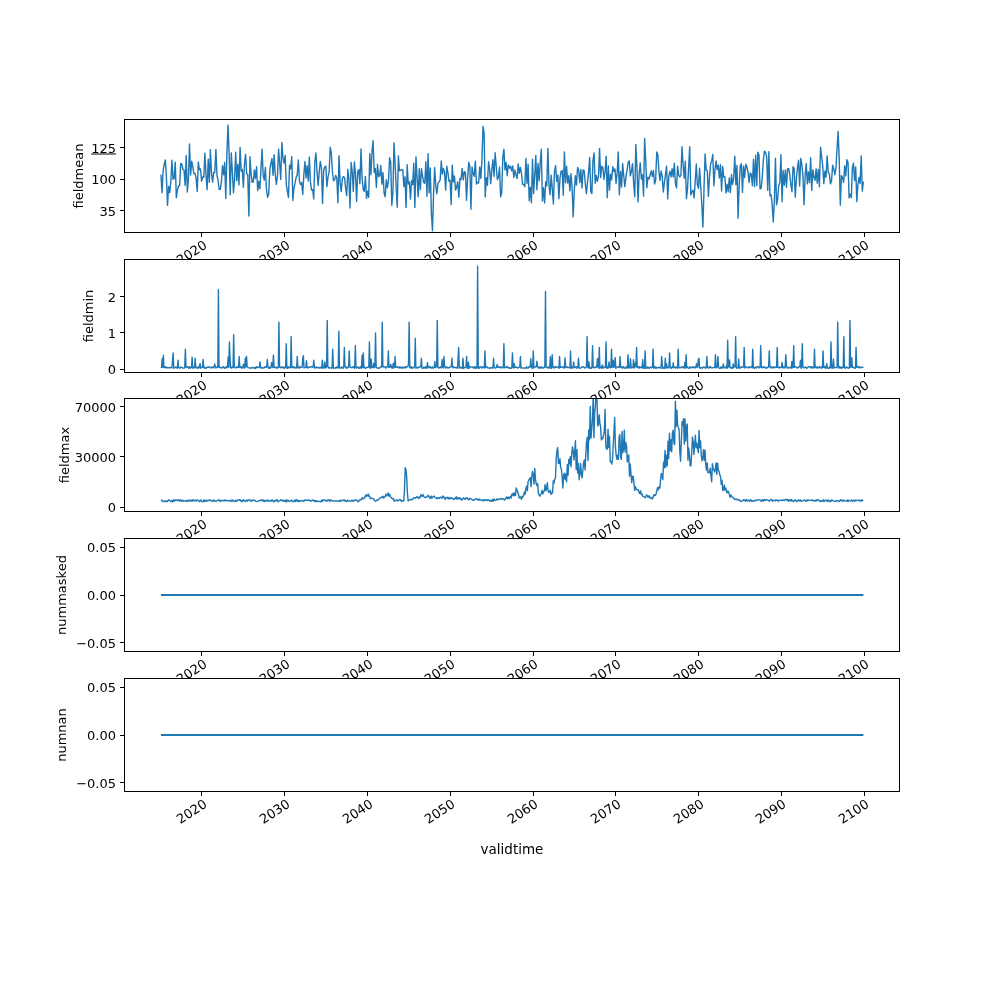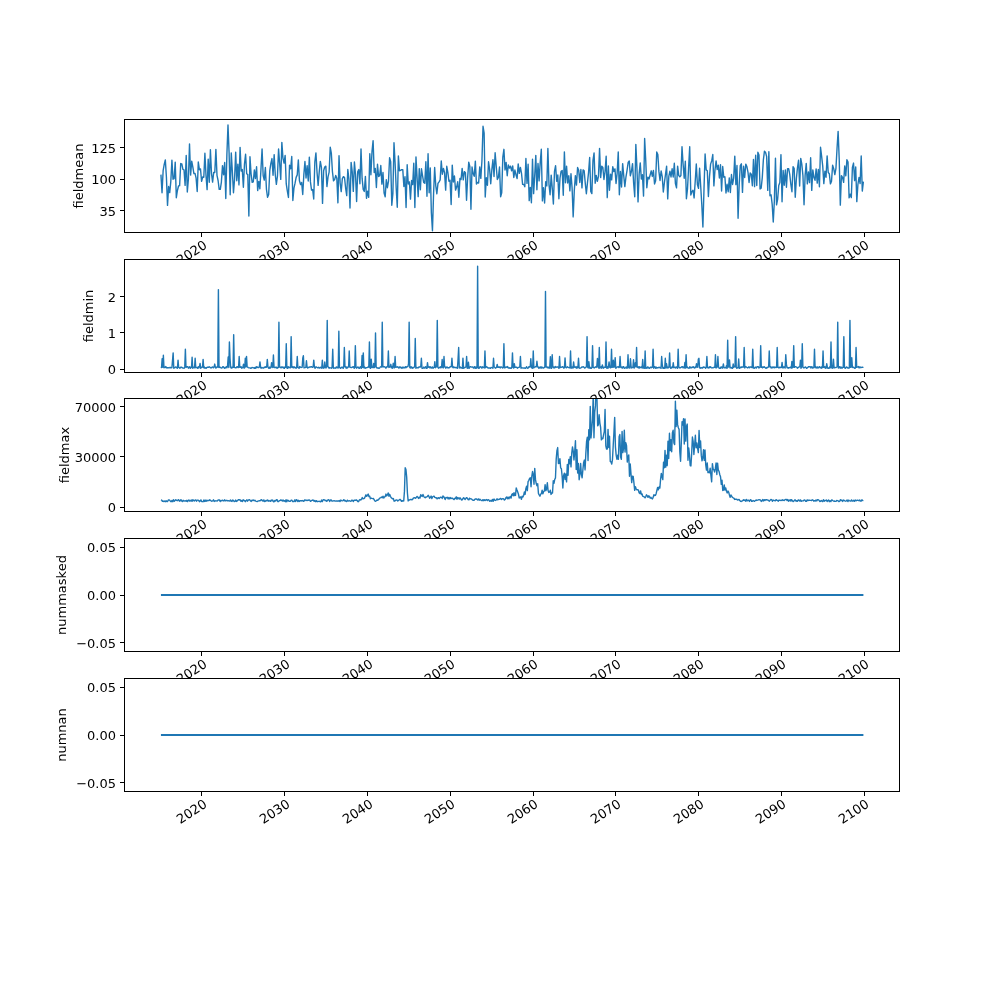--- a/index.html
+++ b/index.html
@@ -28,21 +28,21 @@
   <div class="axes" style="top:119px">
     <svg class="plot" width="774" height="112" viewBox="0 0 774 112" preserveAspectRatio="none">
         <polyline points="35.93,54.65 37.03,72.73 38.13,50.66 39.22,44.40 40.32,39.91 41.42,57.23 42.52,85.38 43.62,66.52 44.72,72.57 45.82,61.36 46.92,40.09 48.02,59.26 49.12,58.66 50.22,42.14 51.32,77.75 52.42,70.48 53.52,66.00 54.62,65.64 55.71,43.57 56.81,43.93 57.91,49.37 59.01,49.79 60.11,65.41 61.21,35.44 62.31,71.98 63.41,58.94 64.51,23.95 65.61,55.07 66.71,41.22 67.81,46.93 68.91,53.51 70.01,53.35 71.11,58.20 72.21,71.49 73.30,42.04 74.40,49.71 75.50,48.94 76.60,61.40 77.70,57.01 78.80,57.21 79.90,33.21 81.00,55.57 82.10,69.62 83.20,39.14 84.30,62.24 85.40,29.75 86.50,53.54 87.60,62.13 88.70,52.39 89.79,52.50 90.89,29.34 91.99,55.33 93.09,60.52 94.19,69.41 95.29,69.38 96.39,62.05 97.49,45.58 98.59,54.69 99.69,42.46 100.79,78.58 101.89,34.47 102.99,5.03 104.09,32.79 105.19,74.68 106.28,32.87 107.38,52.00 108.48,72.72 109.58,58.88 110.68,32.12 111.78,60.77 112.88,44.16 113.98,64.90 115.08,27.37 116.18,50.99 117.28,49.49 118.38,67.22 119.48,44.05 120.58,34.23 121.68,53.77 122.77,54.56 123.87,95.97 124.97,36.71 126.07,53.72 127.17,62.40 128.27,61.88 129.37,49.90 130.47,58.55 131.57,46.73 132.67,70.59 133.77,61.42 134.87,68.83 135.97,49.12 137.07,28.92 138.17,55.58 139.26,60.15 140.36,47.45 141.46,69.36 142.56,77.32 143.66,74.61 144.76,50.91 145.86,43.35 146.96,38.58 148.06,55.20 149.16,34.62 150.26,54.53 151.36,64.40 152.46,56.02 153.56,29.00 154.66,43.53 155.75,59.36 156.85,22.37 157.95,38.12 159.05,43.16 160.15,35.44 161.25,63.92 162.35,71.12 163.45,77.43 164.55,45.13 165.65,48.69 166.75,36.50 167.85,80.44 168.95,68.21 170.05,63.14 171.15,57.38 172.24,54.89 173.34,39.88 174.44,60.74 175.54,64.56 176.64,62.48 177.74,74.51 178.84,54.62 179.94,41.46 181.04,58.02 182.14,45.73 183.24,61.04 184.34,37.10 185.44,61.89 186.54,70.06 187.64,69.53 188.73,78.98 189.83,42.02 190.93,32.84 192.03,52.33 193.13,65.33 194.23,51.96 195.33,41.44 196.43,47.40 197.53,83.38 198.63,50.77 199.73,47.01 200.83,46.13 201.93,66.58 203.03,56.82 204.13,52.17 205.23,27.24 206.32,33.14 207.42,51.54 208.52,60.84 209.62,59.64 210.72,55.46 211.82,58.27 212.92,82.85 214.02,35.78 215.12,62.84 216.22,71.59 217.32,58.69 218.42,56.62 219.52,57.62 220.62,68.03 221.72,75.61 222.81,49.47 223.91,58.78 225.01,87.98 226.11,42.38 227.21,51.47 228.31,71.38 229.41,42.07 230.51,54.47 231.61,81.47 232.71,51.88 233.81,49.54 234.91,63.79 236.01,29.02 237.11,58.44 238.21,69.44 239.30,71.43 240.40,56.39 241.50,78.31 242.60,71.13 243.70,77.26 244.80,33.81 245.90,54.83 247.00,31.58 248.10,20.65 249.20,52.59 250.30,48.46 251.40,67.48 252.50,44.21 253.60,56.47 254.70,55.61 255.79,45.45 256.89,64.12 257.99,52.53 259.09,73.08 260.19,76.76 261.29,59.67 262.39,67.71 263.49,61.17 264.59,37.79 265.69,41.76 266.79,85.30 267.89,73.43 268.99,22.80 270.09,42.80 271.19,68.05 272.28,87.31 273.38,35.94 274.48,50.70 275.58,50.40 276.68,49.63 277.78,49.66 278.88,66.45 279.98,56.71 281.08,87.48 282.18,44.80 283.28,63.99 284.38,61.88 285.48,79.15 286.58,60.57 287.68,64.61 288.77,43.29 289.87,87.47 290.97,36.90 292.07,57.52 293.17,76.64 294.27,48.59 295.37,69.82 296.47,48.82 297.57,55.85 298.67,62.46 299.77,63.30 300.87,41.78 301.97,76.28 303.07,33.77 304.17,72.79 305.26,47.87 306.36,92.77 307.46,110.74 308.56,74.11 309.66,47.48 310.76,65.56 311.86,73.80 312.96,63.47 314.06,61.87 315.16,59.89 316.26,41.05 317.36,54.23 318.46,48.50 319.56,52.59 320.66,70.11 321.75,46.31 322.85,52.36 323.95,61.28 325.05,60.26 326.15,84.55 327.25,45.09 328.35,61.99 329.45,56.01 330.55,70.15 331.65,67.05 332.75,61.68 333.85,77.28 334.95,58.35 336.05,59.46 337.15,48.33 338.24,59.91 339.34,51.59 340.44,52.77 341.54,80.30 342.64,57.75 343.74,42.27 344.84,46.50 345.94,89.20 347.04,47.00 348.14,53.54 349.24,56.33 350.34,41.14 351.44,64.08 352.54,62.46 353.64,63.03 354.74,46.88 355.83,58.41 356.93,40.68 358.03,6.29 359.13,13.17 360.23,77.04 361.33,57.74 362.43,65.27 363.53,41.81 364.63,49.36 365.73,63.76 366.83,49.89 367.93,39.72 369.03,56.44 370.13,32.73 371.23,46.32 372.32,59.49 373.42,57.32 374.52,47.07 375.62,76.69 376.72,72.85 377.82,37.13 378.92,29.33 380.02,49.95 381.12,42.42 382.22,55.74 383.32,44.96 384.42,48.06 385.52,46.18 386.62,50.79 387.72,45.98 388.81,57.46 389.91,50.04 391.01,54.92 392.11,58.47 393.21,43.85 394.31,53.42 395.41,47.35 396.51,53.39 397.61,64.37 398.71,64.33 399.81,66.83 400.91,38.52 402.01,63.37 403.11,44.30 404.21,80.64 405.30,67.38 406.40,82.80 407.50,39.32 408.60,73.65 409.70,56.11 410.80,35.36 411.90,69.80 413.00,43.48 414.10,60.84 415.20,42.72 416.30,29.22 417.40,80.91 418.50,67.72 419.60,83.01 420.70,61.71 421.79,65.86 422.89,28.48 423.99,64.56 425.09,74.77 426.19,55.13 427.29,68.60 428.39,84.03 429.49,51.35 430.59,45.68 431.69,61.28 432.79,55.00 433.89,78.82 434.99,58.10 436.09,51.24 437.19,50.48 438.28,75.20 439.38,31.86 440.48,62.75 441.58,46.29 442.68,62.96 443.78,55.81 444.88,70.85 445.98,53.74 447.08,67.80 448.18,96.90 449.28,70.80 450.38,55.60 451.48,65.08 452.58,47.46 453.68,50.18 454.77,62.47 455.87,49.55 456.97,67.85 458.07,49.83 459.17,50.71 460.27,63.32 461.37,73.79 462.47,62.65 463.57,52.39 464.67,37.45 465.77,71.33 466.87,73.62 467.97,40.48 469.07,32.93 470.17,63.25 471.26,55.40 472.36,61.36 473.46,56.41 474.56,28.39 475.66,57.59 476.76,46.17 477.86,47.51 478.96,59.51 480.06,51.52 481.16,36.23 482.26,77.63 483.36,45.97 484.46,70.32 485.56,54.11 486.66,59.85 487.76,46.74 488.85,51.52 489.95,48.87 491.05,63.50 492.15,53.20 493.25,31.98 494.35,74.70 495.45,51.56 496.55,66.96 497.65,43.65 498.75,55.90 499.85,66.63 500.95,57.02 502.05,50.29 503.15,42.48 504.25,41.00 505.34,55.78 506.44,51.30 507.54,43.63 508.64,63.22 509.74,76.72 510.84,24.34 511.94,47.92 513.04,81.86 514.14,53.98 515.24,42.91 516.34,59.01 517.44,54.76 518.54,76.10 519.64,18.57 520.74,40.34 521.83,67.80 522.93,57.18 524.03,58.98 525.13,55.05 526.23,50.81 527.33,56.42 528.43,50.48 529.53,64.02 530.63,60.89 531.73,32.04 532.83,34.45 533.93,51.64 535.03,60.44 536.13,51.01 537.23,56.57 538.32,71.94 539.42,62.49 540.52,54.38 541.62,46.21 542.72,78.90 543.82,56.45 544.92,51.22 546.02,56.96 547.12,48.72 548.22,56.95 549.32,43.22 550.42,63.69 551.52,67.84 552.62,46.11 553.72,55.38 554.81,56.87 555.91,55.49 557.01,26.69 558.11,44.38 559.21,58.30 560.31,41.27 561.41,78.73 562.51,68.83 563.61,47.60 564.71,26.73 565.81,75.01 566.91,71.58 568.01,70.21 569.11,77.92 570.21,61.44 571.30,43.99 572.40,64.46 573.50,68.36 574.60,48.22 575.70,66.23 576.80,84.67 577.90,106.97 579.00,69.00 580.10,34.04 581.20,49.90 582.30,50.71 583.40,76.47 584.50,56.63 585.60,44.15 586.70,40.88 587.79,34.53 588.89,65.87 589.99,49.86 591.09,40.94 592.19,49.67 593.29,45.28 594.39,58.04 595.49,44.76 596.59,70.99 597.69,46.50 598.79,57.20 599.89,56.80 600.99,72.96 602.09,64.25 603.19,71.72 604.28,57.85 605.38,72.45 606.48,54.57 607.58,64.50 608.68,58.23 609.78,36.09 610.88,64.63 611.98,45.54 613.08,98.29 614.18,64.91 615.28,45.64 616.38,43.75 617.48,72.35 618.58,46.31 619.68,57.47 620.78,44.11 621.87,46.65 622.97,52.05 624.07,62.53 625.17,52.86 626.27,54.10 627.37,65.70 628.47,39.50 629.57,66.64 630.67,35.17 631.77,65.49 632.87,32.16 633.97,35.03 635.07,68.96 636.17,68.24 637.27,57.61 638.36,40.01 639.46,31.14 640.56,32.42 641.66,36.70 642.76,70.37 643.86,31.69 644.96,75.77 646.06,74.85 647.16,84.16 648.26,101.93 649.36,81.07 650.46,38.28 651.56,84.91 652.66,79.02 653.76,65.50 654.85,62.57 655.95,34.63 657.05,81.84 658.15,50.53 659.25,65.32 660.35,49.94 661.45,67.21 662.55,48.60 663.65,48.68 664.75,54.33 665.85,64.35 666.95,71.73 668.05,46.74 669.15,48.33 670.25,77.27 671.34,58.99 672.44,48.04 673.54,40.31 674.64,65.98 675.74,38.39 676.84,44.46 677.94,55.64 679.04,84.70 680.14,55.12 681.24,43.44 682.34,63.85 683.44,52.06 684.54,62.65 685.64,37.78 686.74,70.38 687.83,49.88 688.93,57.29 690.03,60.36 691.13,48.90 692.23,63.14 693.33,49.44 694.43,66.82 695.53,27.32 696.63,36.36 697.73,46.11 698.83,63.61 699.93,51.15 701.03,57.21 702.13,35.83 703.23,52.56 704.32,53.78 705.42,63.86 706.52,61.25 707.62,45.21 708.72,48.63 709.82,54.57 710.92,48.67 712.02,28.82 713.12,11.33 714.22,39.12 715.32,85.15 716.42,55.67 717.52,57.38 718.62,62.41 719.72,45.95 720.81,55.82 721.91,39.67 723.01,42.07 724.11,77.88 725.21,74.10 726.31,77.61 727.41,47.38 728.51,43.07 729.61,60.67 730.71,46.93 731.81,81.62 732.91,64.49 734.01,57.50 735.11,63.59 736.21,35.95 737.30,71.10 738.40,61.70" fill="none" stroke="#1f77b4" stroke-width="1.4" stroke-linejoin="round"></polyline>
       </svg>
     <span class="ylabel" style="left: -47px; transform: translate(-50%, -50%) rotate(-90deg);">fieldmean</span>
   <div class="ytick-mark" style="top: 90.1067px;"></div>
       <div class="ytick-label" style="top: 90.6067px;">35</div>
       <div class="ytick-mark" style="top: 58.6461px;"></div>
       <div class="ytick-label" style="top: 59.1461px;">100</div>
       <div class="ytick-mark" style="top: 27.1854px;"></div>
-      <div class="ytick-label" style="top: 27.6854px;">125</div>
+      <div class="ytick-label" style="top: 27.6854px; text-decoration: underline;">125</div>
       <div class="xtick-mark" style="left: 76.4861px;"></div>
       <div class="xtick-label" style="left: -123.014px;">2020</div>
       <div class="xtick-mark" style="left: 159.267px;"></div>
       <div class="xtick-label" style="left: -40.2332px;">2030</div>
       <div class="xtick-mark" style="left: 242.048px;"></div>
       <div class="xtick-label" style="left: 42.5476px;">2040</div>
       <div class="xtick-mark" style="left: 324.828px;"></div>
       <div class="xtick-label" style="left: 125.328px;">2050</div>
       <div class="xtick-mark" style="left: 407.609px;"></div>
       <div class="xtick-label" style="left: 208.109px;">2060</div>
@@ -173,13 +173,14 @@
       <div class="xtick-mark" style="left: 490.39px;"></div>
       <div class="xtick-label" style="left: 290.89px;">2070</div>
       <div class="xtick-mark" style="left: 573.171px;"></div>
       <div class="xtick-label" style="left: 373.671px;">2080</div>
       <div class="xtick-mark" style="left: 655.951px;"></div>
       <div class="xtick-label" style="left: 456.451px;">2090</div>
       <div class="xtick-mark" style="left: 738.732px;"></div>
       <div class="xtick-label" style="left: 539.232px;">2100</div>
     </div>
 
+  <div class="xlabel">validtime</div>
 </div>
 
 </body></html>

